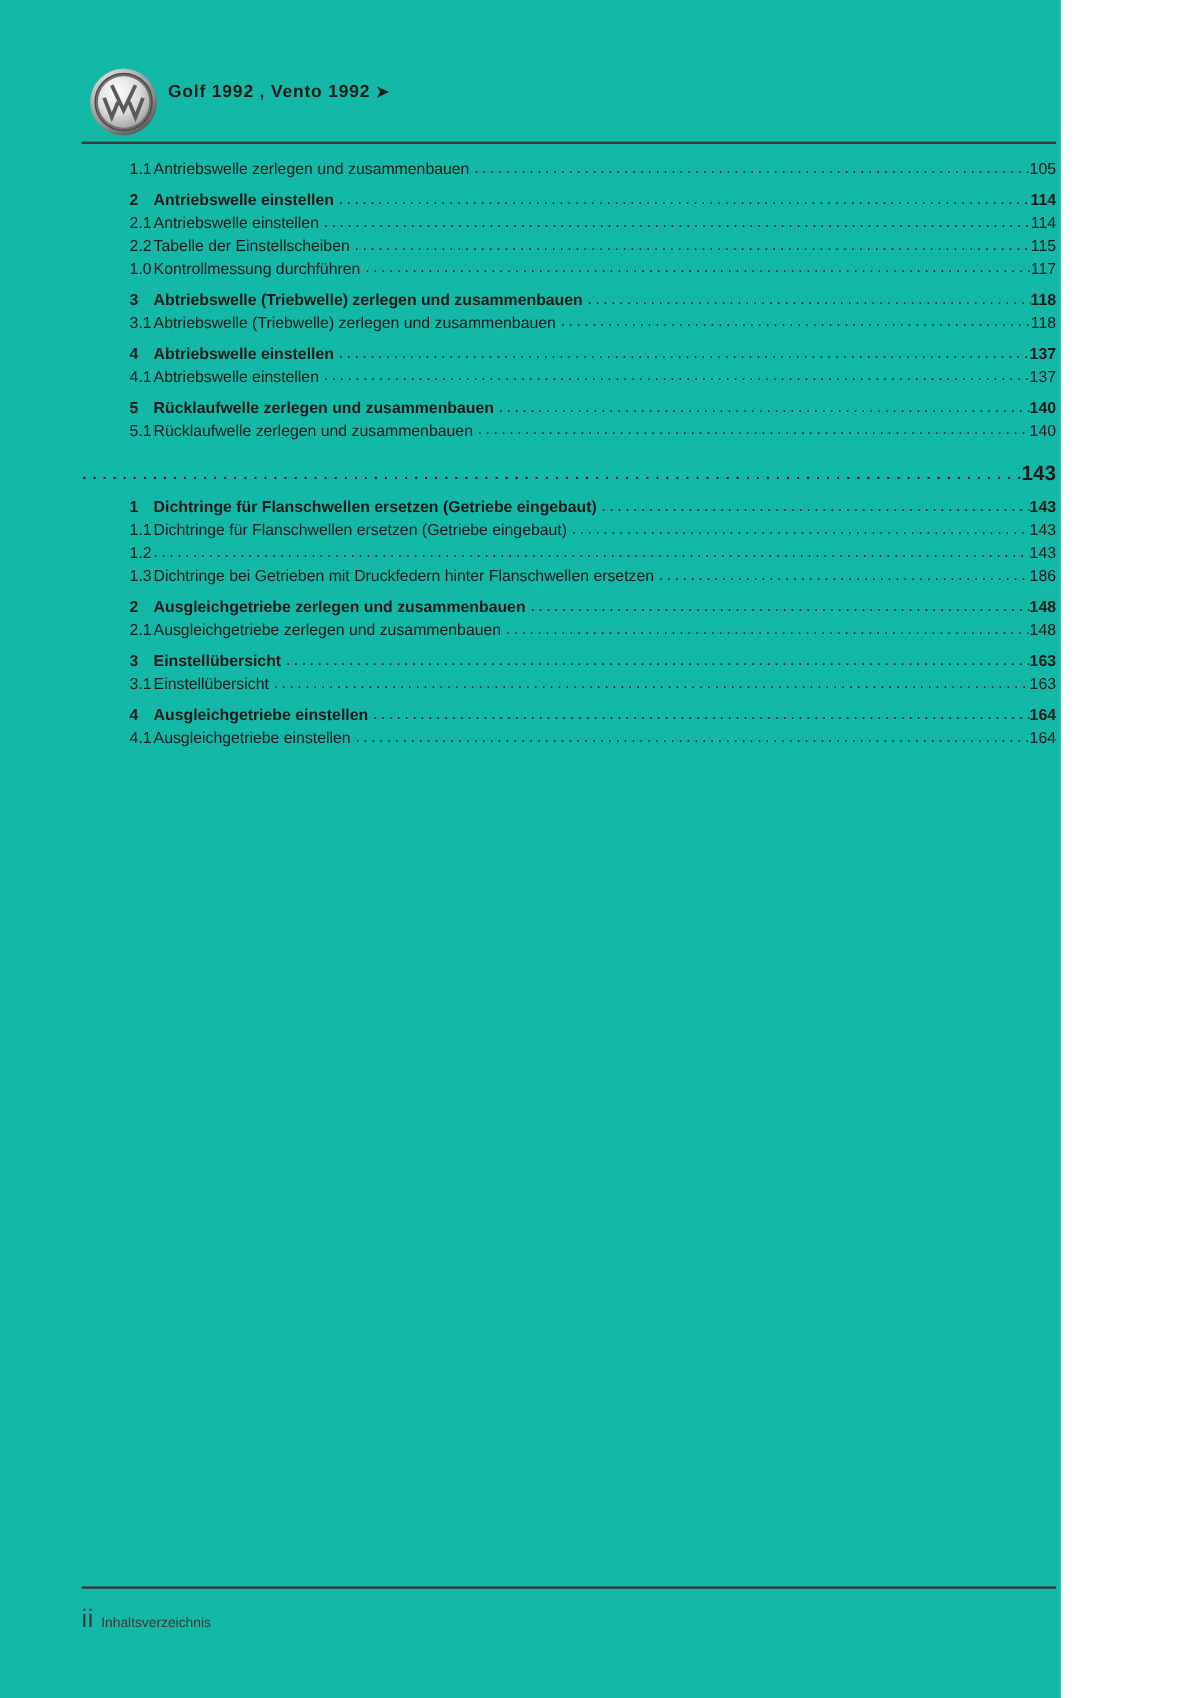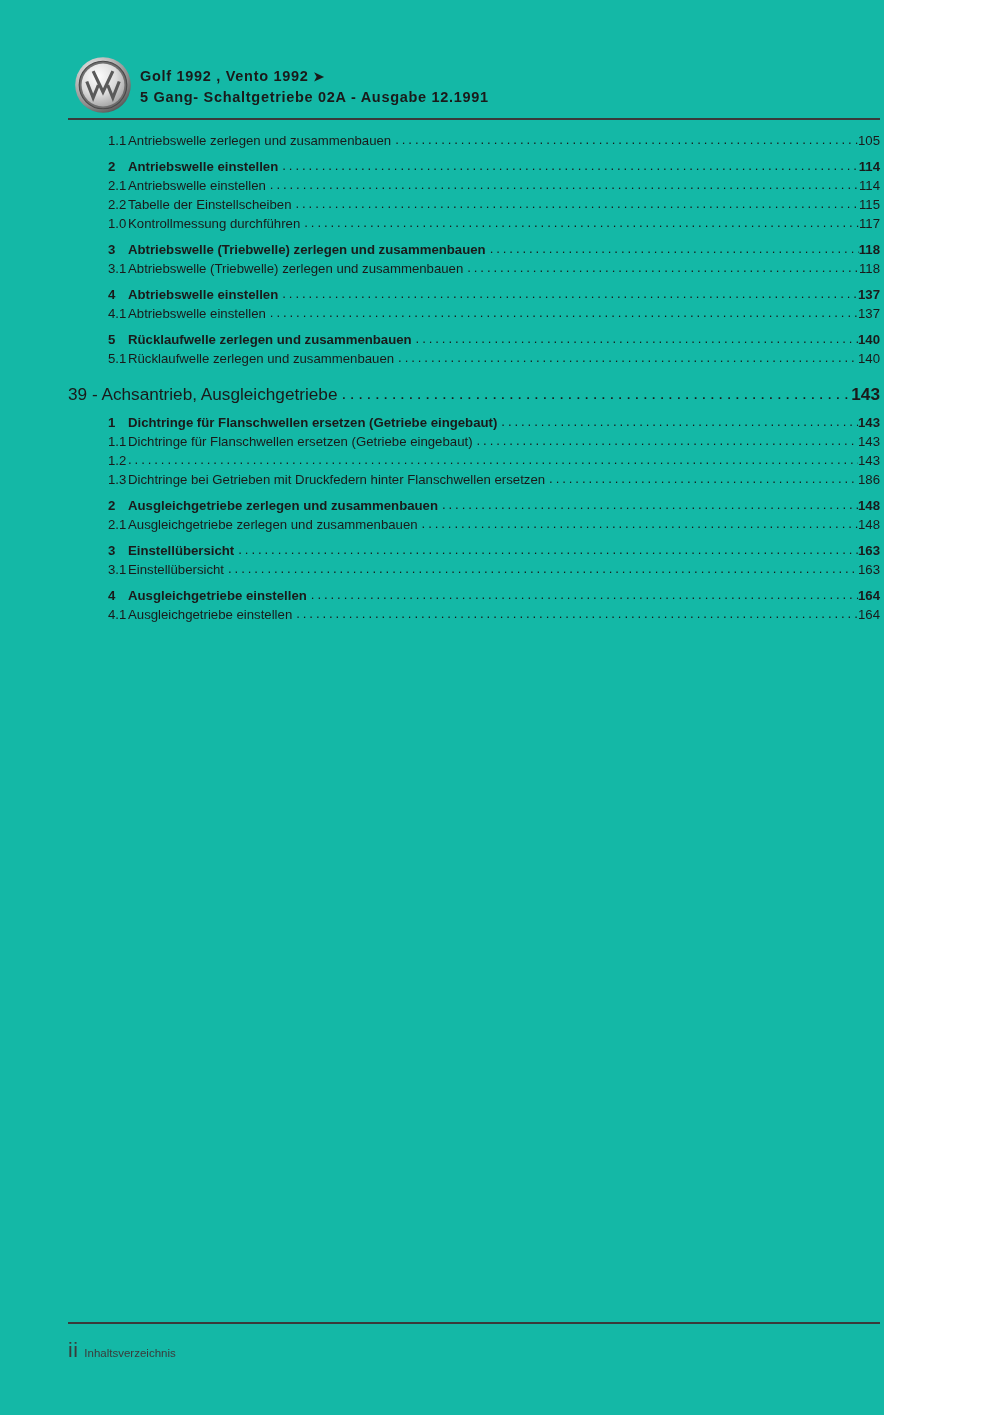--- a/index.html
+++ b/index.html
@@ -193,21 +193,20 @@
         </g>
         <circle cx="50" cy="50" r="41" fill="none" stroke="#4a4a4a" stroke-width="2"></circle>
       </svg>
     </div>
 
     <div class="header-titles">
       <div class="header-line">
         <span>Golf 1992 , Vento 1992</span>
         <span class="header-arrow">➤</span>
       </div>
-      <div class="header-line">5 Gang- Schaltgetriebe 02A - Ausgabe 12.1991</div>
     </div>
 
   </div>
 
   <div class="rule-top"></div>
 
   <div class="toc">
       <div class="row sub">
         <span class="num">1.1</span>
         <span class="title">Antriebswelle zerlegen und zusammenbauen</span>
@@ -268,21 +267,20 @@
         <span class="leader">............................................................................................................................................................................................................................</span>
         <span class="pageno">140</span>
       </div>
       <div class="row sub">
         <span class="num">5.1</span>
         <span class="title">Rücklaufwelle zerlegen und zusammenbauen</span>
         <span class="leader">............................................................................................................................................................................................................................</span>
         <span class="pageno">140</span>
       </div>
       <div class="row chapter">
-        <span class="title">39 - Achsantrieb, Ausgleichgetriebe</span>
         <span class="leader">............................................................................................................................................................................................................................</span>
         <span class="pageno">143</span>
       </div>
       <div class="row group">
         <span class="num">1</span>
         <span class="title">Dichtringe für Flanschwellen ersetzen (Getriebe eingebaut)</span>
         <span class="leader">............................................................................................................................................................................................................................</span>
         <span class="pageno">143</span>
       </div>
       <div class="row sub">

